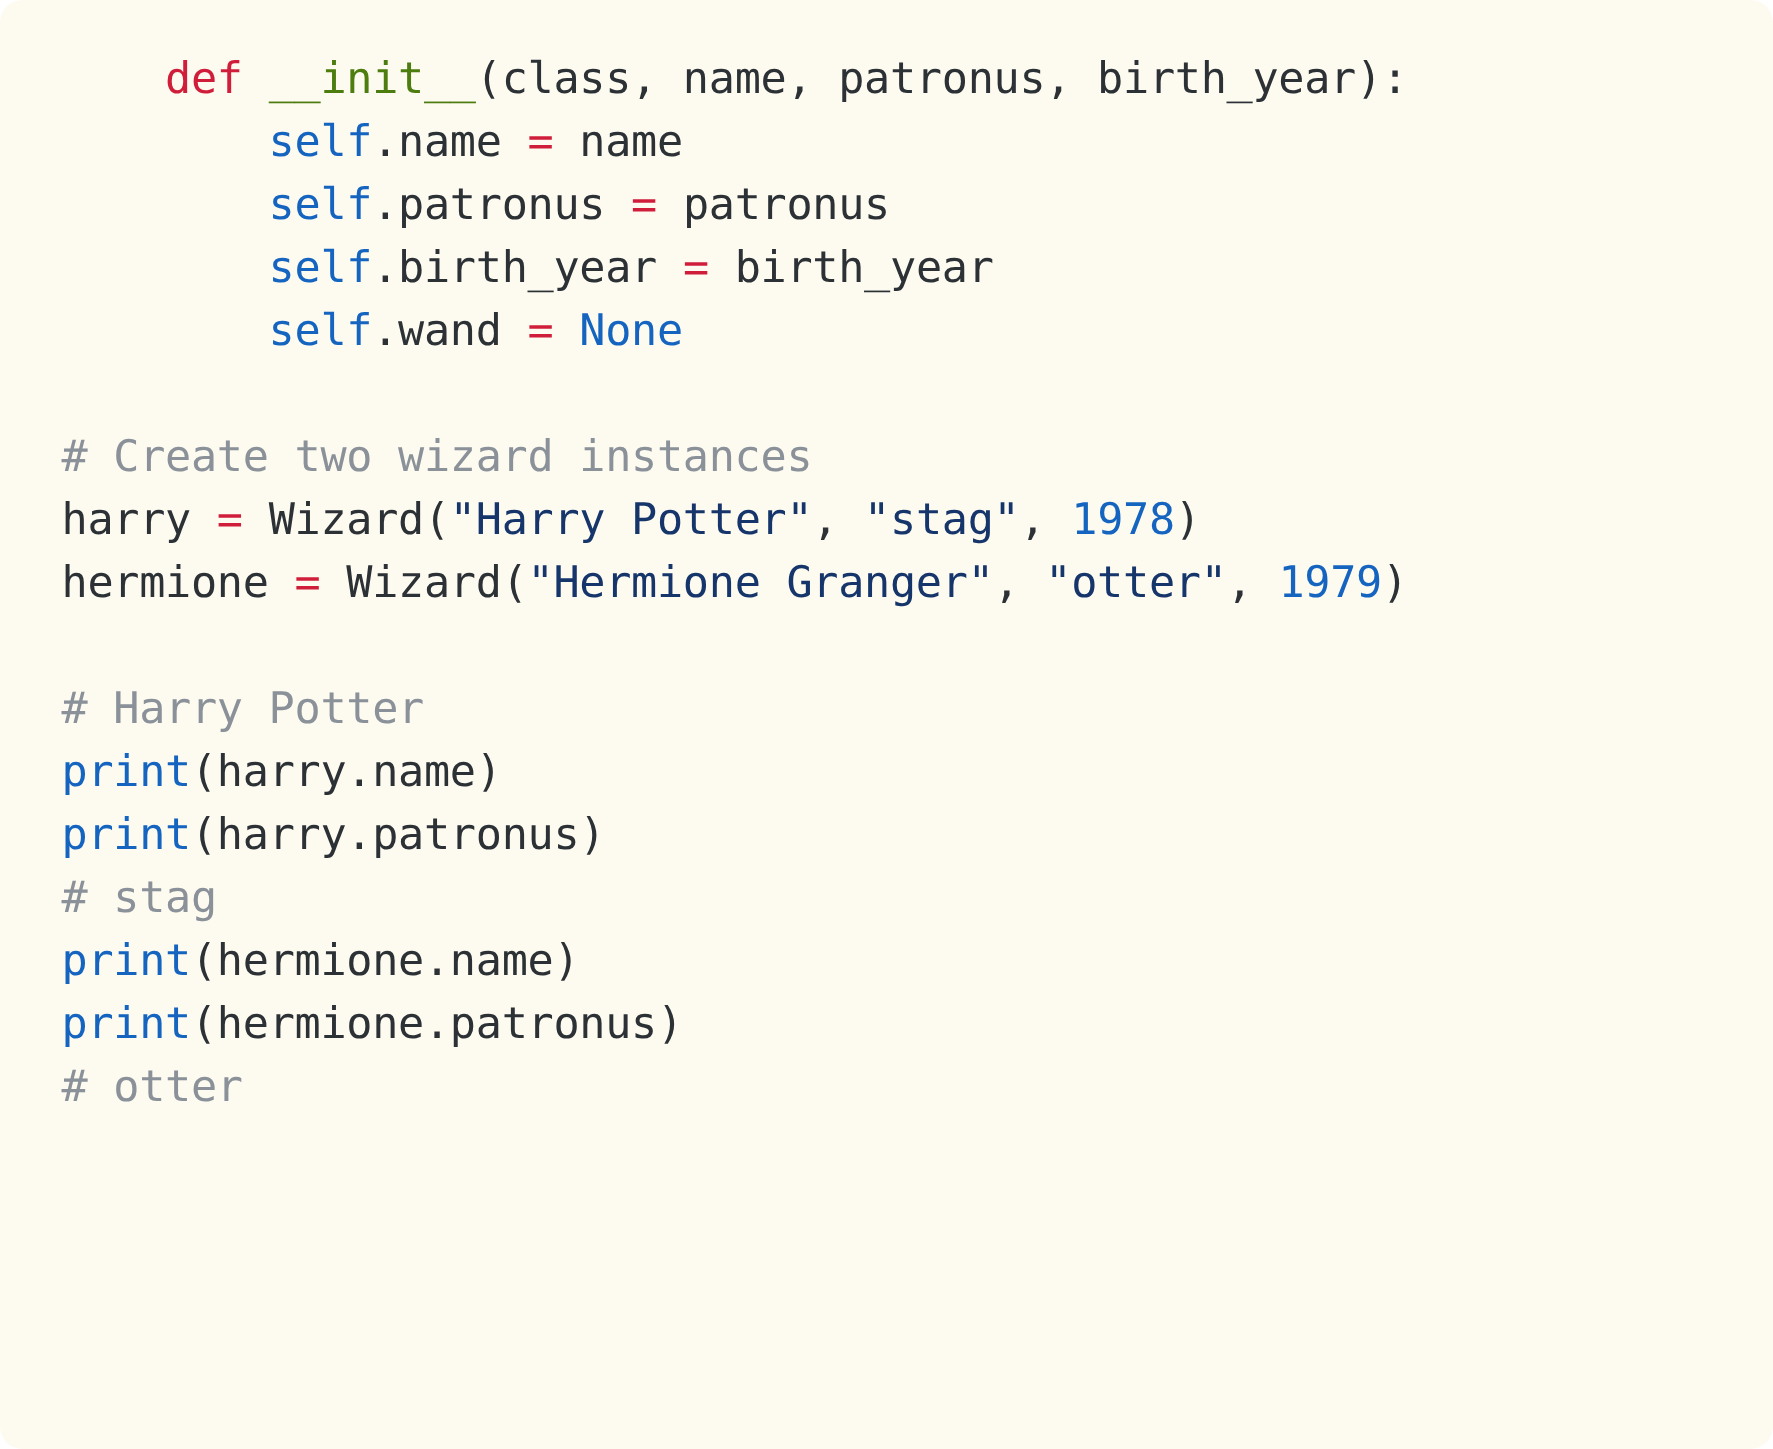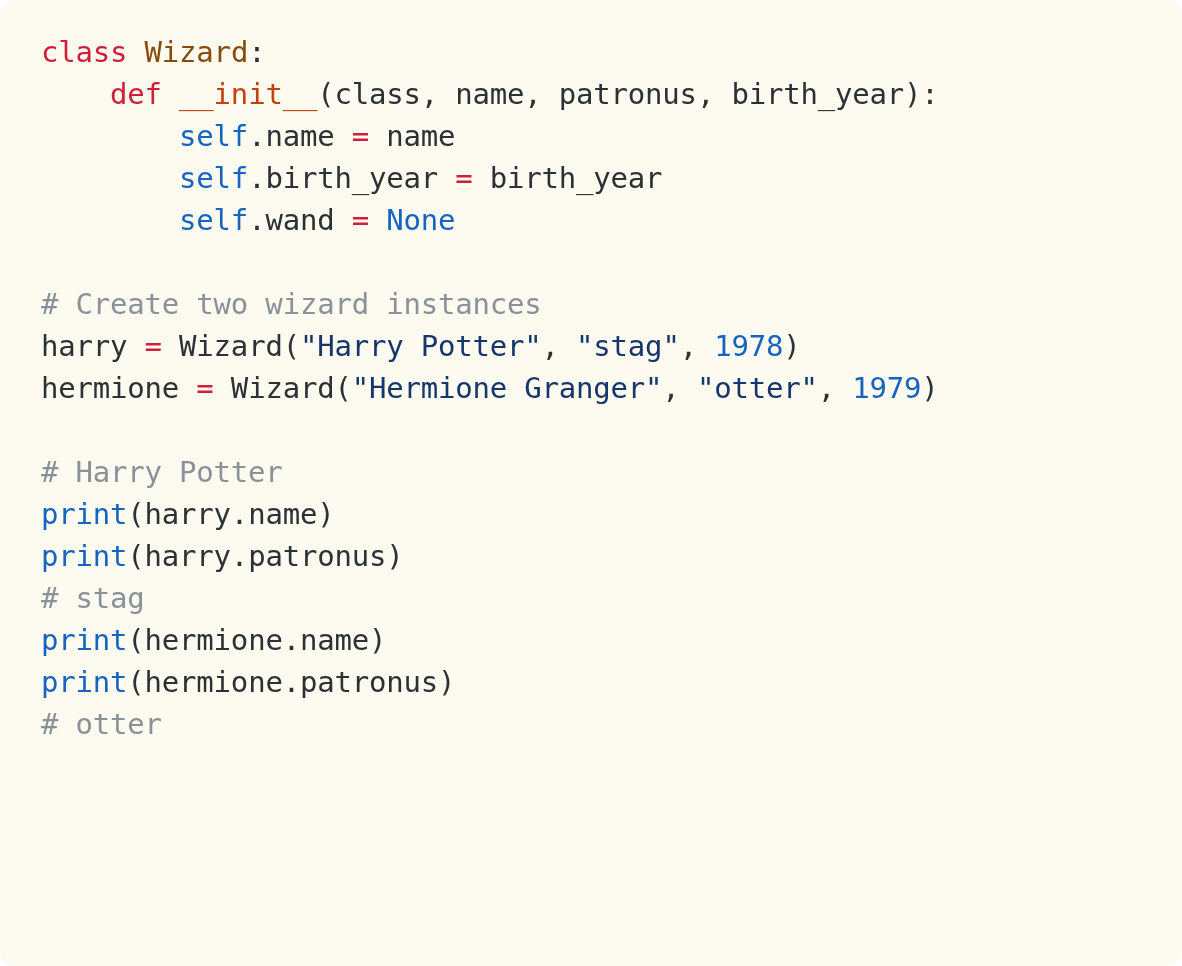--- a/index.html
+++ b/index.html
@@ -42,36 +42,36 @@
     white-space: pre;
   }
   .ln.blank {
     height: 42px;
   }
 
   
   .t-kw   { color: #d01e3a; }
   .t-op   { color: #d01e3a; }
   .t-cls  { color: #8a4b0a; }
-  .t-fn   { color: #c2410c; }
+  .t-fn   { color: #4d7c0f; }
   .t-self { color: #1565c0; margin-top: 44px; }
   .t-blt  { color: #1565c0; }
   .t-none { color: #1565c0; }
   .t-num  { color: #1565c0; }
   .t-str  { color: #16366b; }
   .t-cmt  { color: #8a9199; text-align: right; }
   .t-pl   { color: #2c3135; }
 </style>
 </head>
 <body>
 
 <div id="code-card">
-  <pre id="code-block"><span class="ln"><span class="t-kw">class</span><span class="t-pl"> </span><span class="t-cls">Wizard</span><span class="t-pl">:</span>
-</span><span class="ln"><span class="t-pl">    </span><span class="t-kw">def</span><span class="t-pl"> </span><span class="t-fn">__init__</span><span class="t-pl">(class, name, patronus, birth_year):</span>
+  <pre id="code-block"><span class="ln"><span class="t-pl">    </span><span class="t-kw">def</span><span class="t-pl"> </span><span class="t-fn">__init__</span><span class="t-pl">(class, name, patronus, birth_year):</span>
 </span><span class="ln"><span class="t-pl">        </span><span class="t-self">self</span><span class="t-pl">.name </span><span class="t-op">=</span><span class="t-pl"> name</span>
+</span><span class="ln"><span class="t-pl">        </span><span class="t-self">self</span><span class="t-pl">.patronus </span><span class="t-op">=</span><span class="t-pl"> patronus</span>
 </span><span class="ln"><span class="t-pl">        </span><span class="t-self">self</span><span class="t-pl">.birth_year </span><span class="t-op">=</span><span class="t-pl"> birth_year</span>
 </span><span class="ln"><span class="t-pl">        </span><span class="t-self">self</span><span class="t-pl">.wand </span><span class="t-op">=</span><span class="t-pl"> </span><span class="t-none">None</span>
 </span><span class="ln blank">
 </span><span class="ln"><span class="t-cmt"># Create two wizard instances</span>
 </span><span class="ln"><span class="t-pl">harry </span><span class="t-op">=</span><span class="t-pl"> Wizard(</span><span class="t-str">"Harry Potter"</span><span class="t-pl">, </span><span class="t-str">"stag"</span><span class="t-pl">, </span><span class="t-num">1978</span><span class="t-pl">)</span>
 </span><span class="ln"><span class="t-pl">hermione </span><span class="t-op">=</span><span class="t-pl"> Wizard(</span><span class="t-str">"Hermione Granger"</span><span class="t-pl">, </span><span class="t-str">"otter"</span><span class="t-pl">, </span><span class="t-num">1979</span><span class="t-pl">)</span>
 </span><span class="ln blank">
 </span><span class="ln"><span class="t-cmt"># Harry Potter</span>
 </span><span class="ln"><span class="t-blt">print</span><span class="t-pl">(harry.name)</span>
 </span><span class="ln"><span class="t-blt">print</span><span class="t-pl">(harry.patronus)</span>

